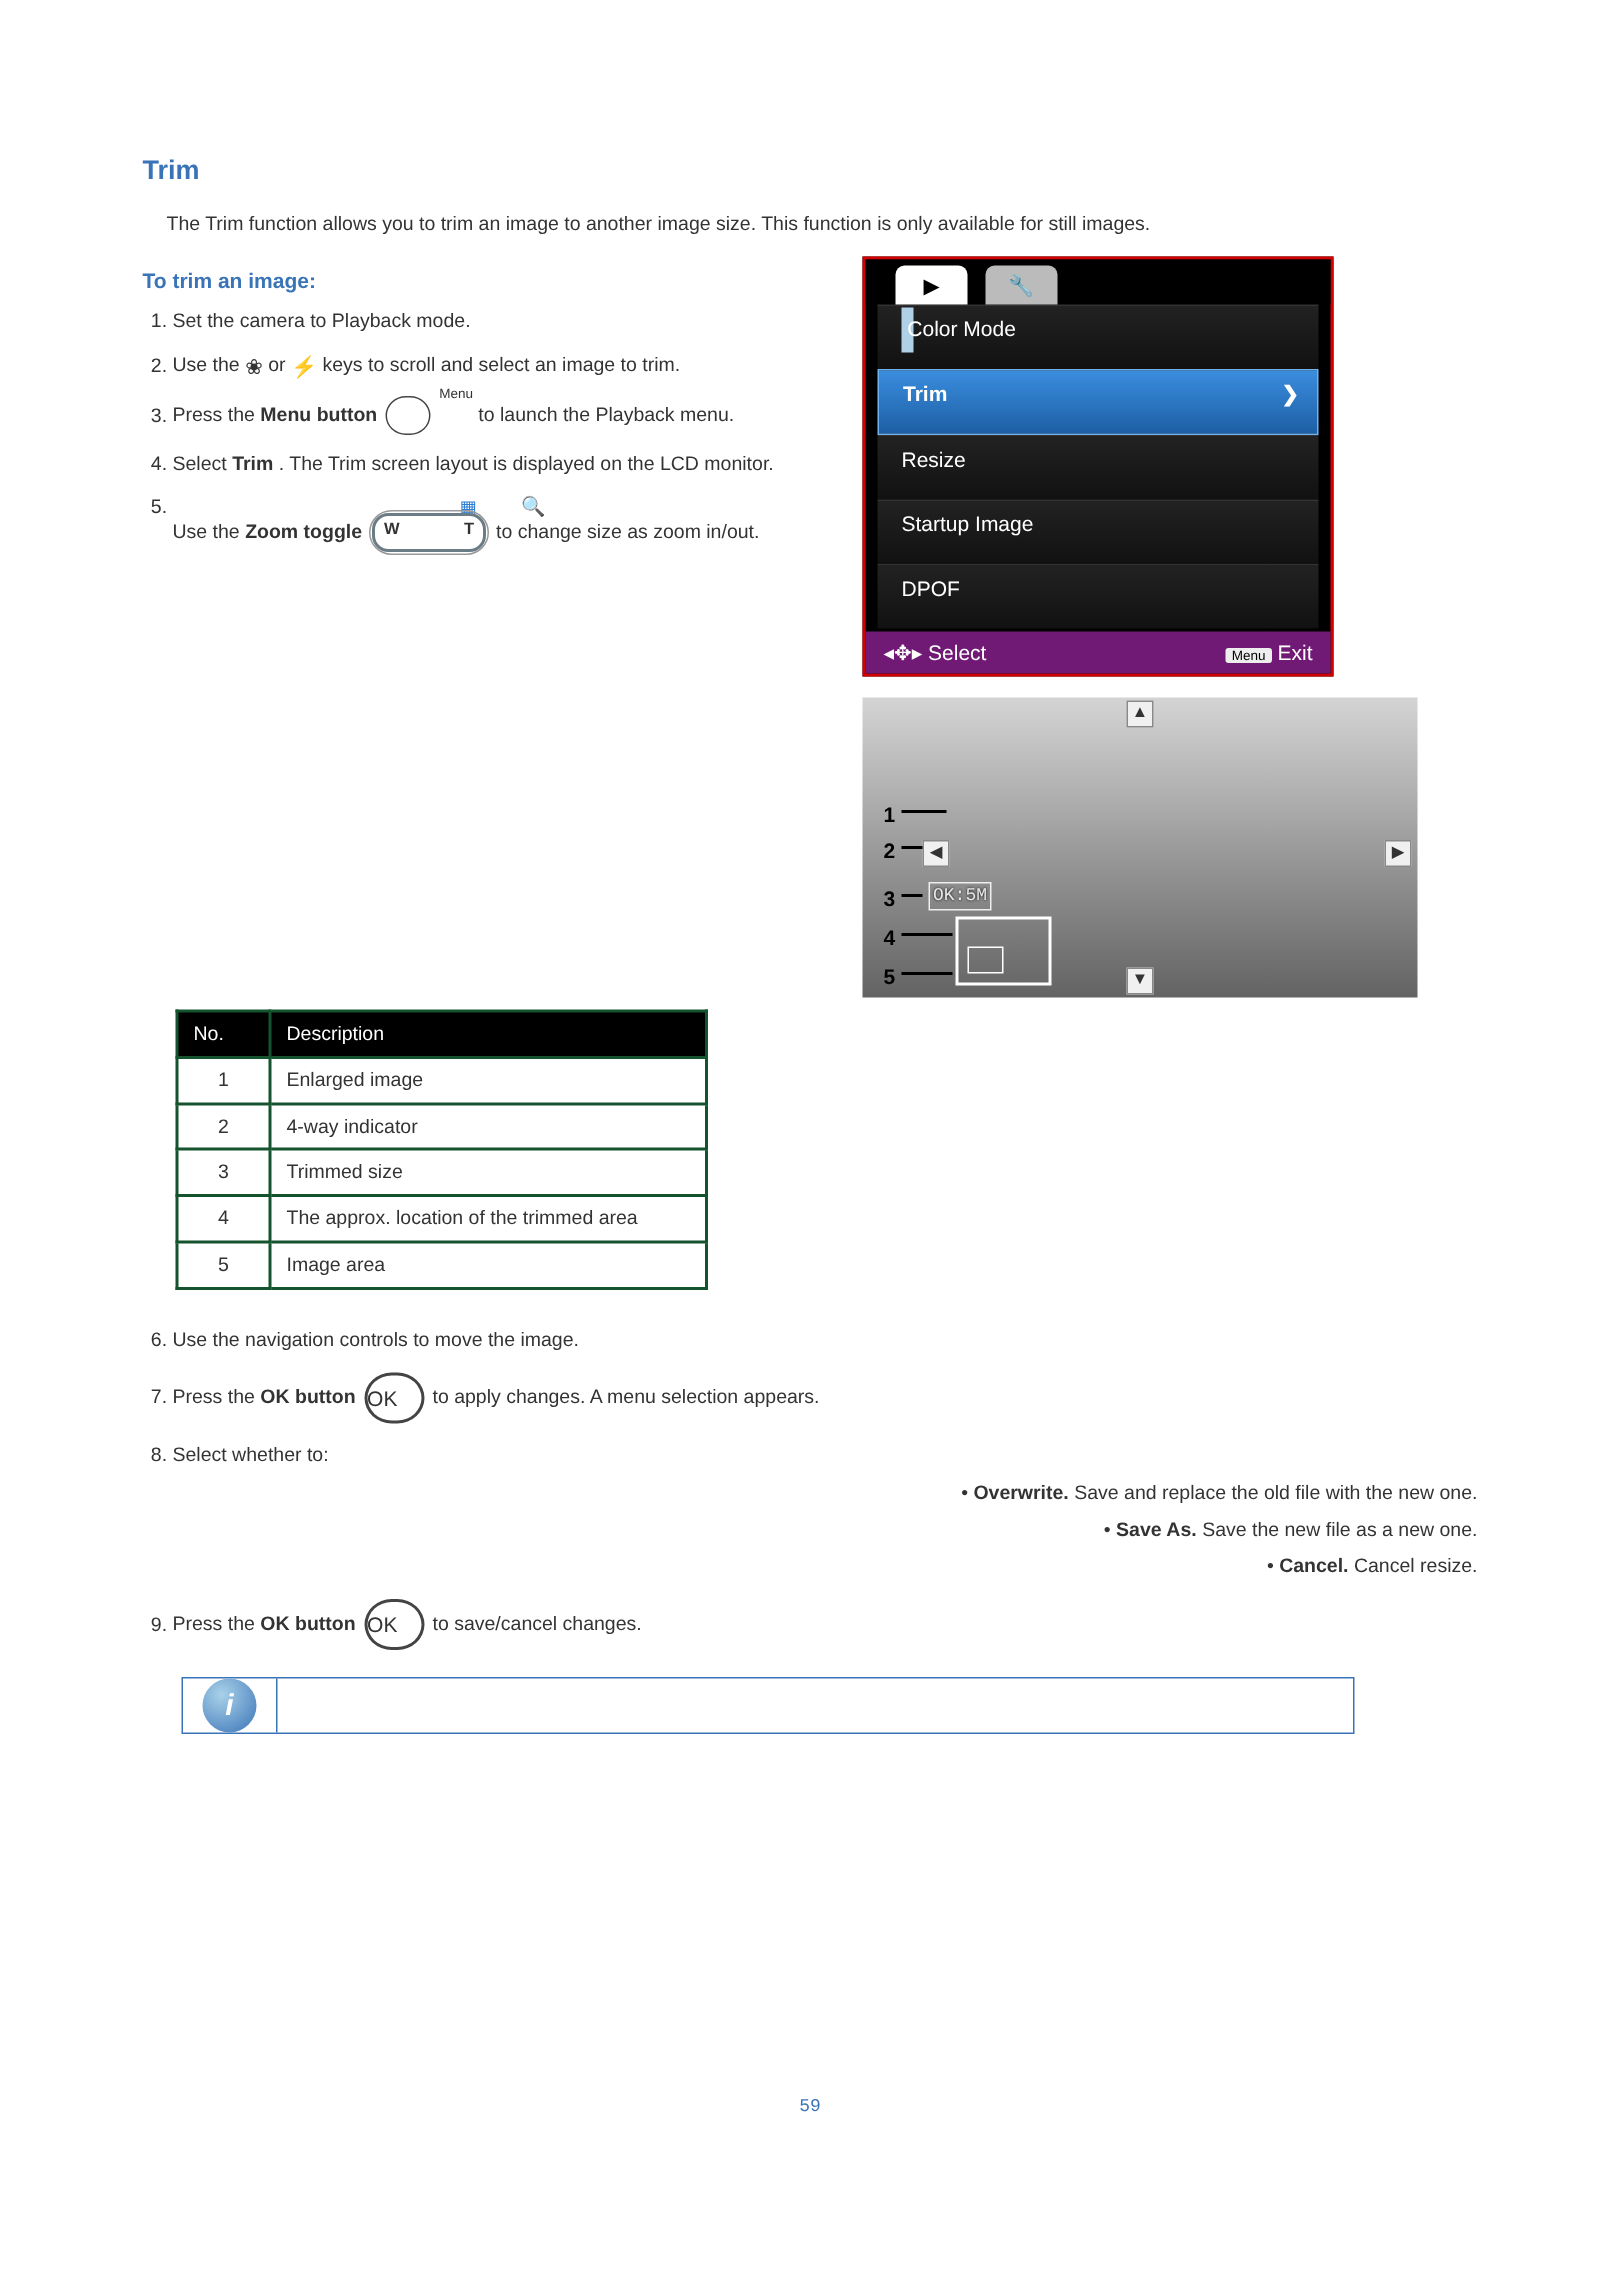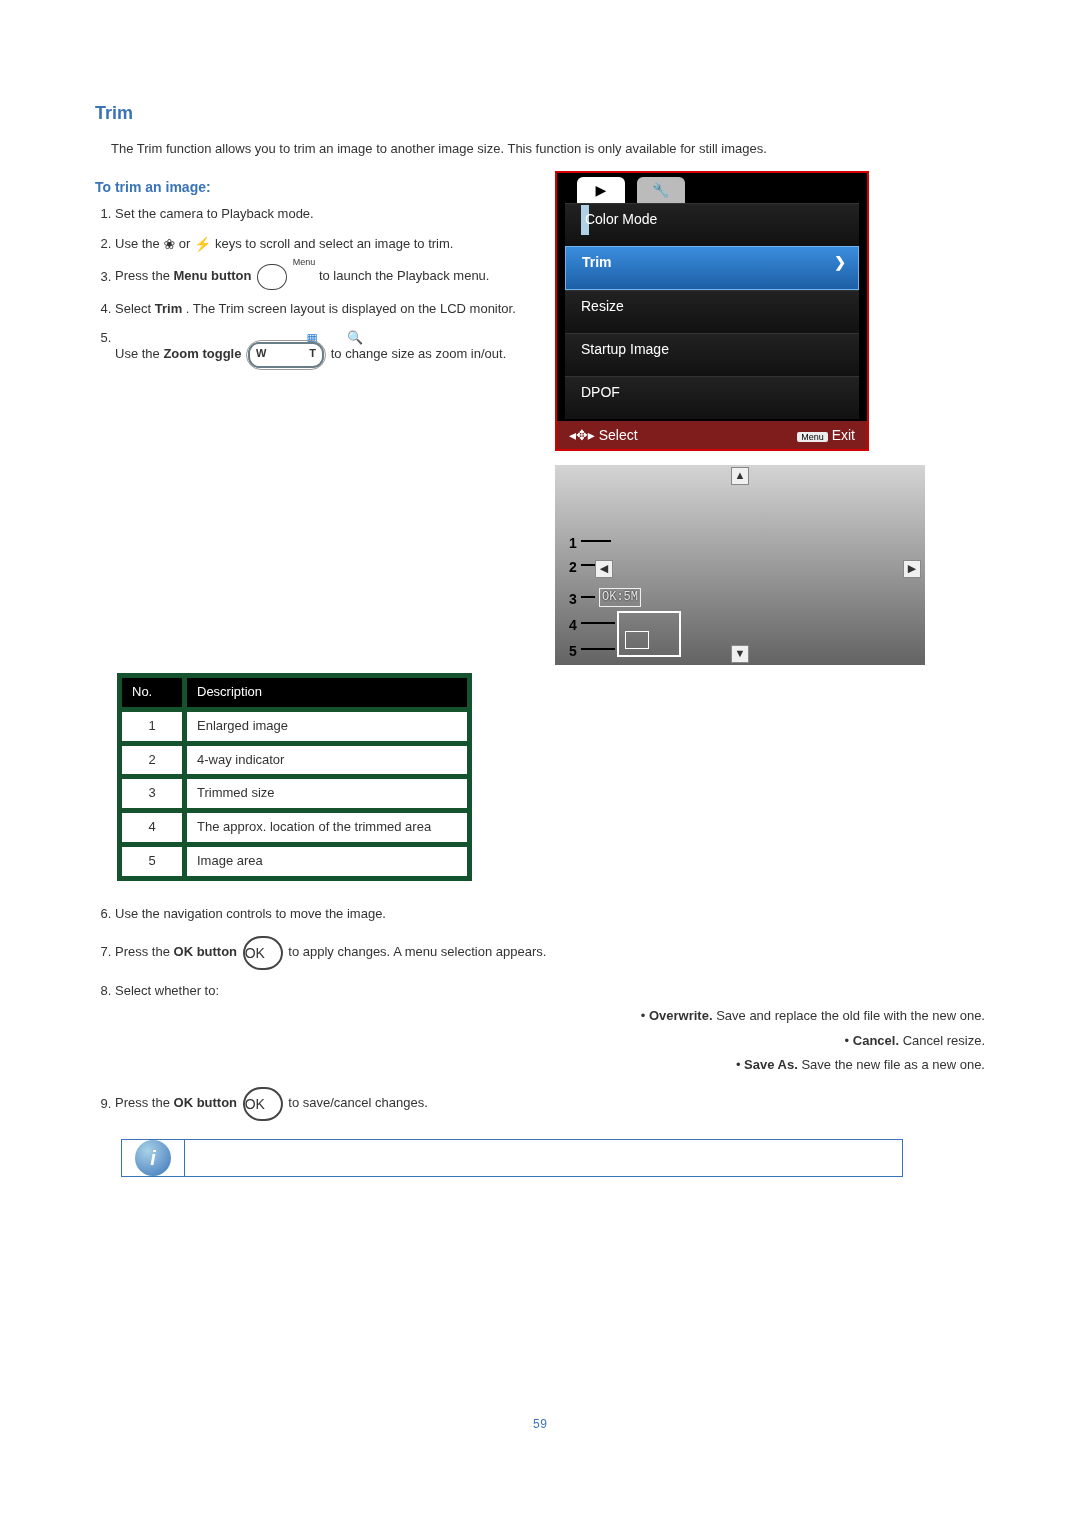--- a/index.html
+++ b/index.html
@@ -22,20 +22,21 @@
   }
   .intro { margin: 0 0 12px 16px; }
   h3.subhead {
     color: #3a74b8;
     font-size: 14px;
     margin: 6px 0 8px 0;
     font-weight: bold;
   }
   .two-col {
     display: flex;
+    gap: 20px;
   }
   .left { flex: 0 0 460px; }
   .right { flex: 1; }
   ol.steps {
     margin: 0 0 14px 0;
     padding-left: 20px;
   }
   ol.steps > li { margin-bottom: 10px; }
   ol.steps.continue > li { margin-bottom: 12px; }
   .sub-bullets { list-style: none; padding-left: 8px; margin: 6px 0 0 0; text-align: right; }
@@ -114,21 +115,21 @@
   }
   .menu-row.sel {
     background: linear-gradient(#3a8dde,#1d5fa5);
     border: 1px solid #6fb3f0;
     font-weight: bold;
   }
   .side-tick {
     width: 8px; background: #b0d0e8; height: 30px; margin-right: -8px; display: inline-block; vertical-align: middle;
   }
   .menu-footer {
-    background: #7f1d1d; height: 28px; line-height: 28px;
+    background: #701a75; height: 28px; line-height: 28px;
     padding: 0 12px; display: flex; justify-content: space-between;
     font-size: 14px;
   }
   .menu-footer .chip { background: #eee; color: #000; font-size: 9px; padding: 0 4px; border-radius: 2px; margin-right: 4px;}
 
   
   .diagram {
     margin-top: 14px;
     position: relative;
     width: 370px; height: 200px;
@@ -171,21 +172,21 @@
   }
 
   
   table.desc {
     border-collapse: collapse;
     width: 355px;
     margin-top: 8px;
     margin-left: 22px;
   }
   table.desc th, table.desc td {
-    border: 5px solid #14532d;
+    border: 2px solid #14532d;
     padding: 5px 10px;
     text-align: left;
     font-size: 13px;
     margin-left: 28px;
   }
   table.desc th {
     background: #000; color: #fff; font-weight: normal;
   }
   table.desc td.n { text-align: center; width: 40px; }
 
@@ -356,22 +357,22 @@
     <li>
       <span>Press the </span>
       <b>OK button</b>
       <span class="ok-circ">OK</span>
       <span> to apply changes. A menu selection appears.</span>
     </li>
     <li>
       <span>Select whether to:</span>
       <ul class="sub-bullets">
         <li><b>Overwrite.</b><span> Save and replace the old file with the new one.</span></li>
+        <li><b>Save As.</b><span> Save the new file as a new one.</span></li>
         <li><b>Cancel.</b><span> Cancel resize.</span></li>
-        <li><b>Save As.</b><span> Save the new file as a new one.</span></li>
       </ul>
     </li>
     <li>
       <span>Press the </span>
       <b>OK button</b>
       <span class="ok-circ">OK</span>
       <span> to save/cancel changes.</span>
     </li>
   </ol>
 

